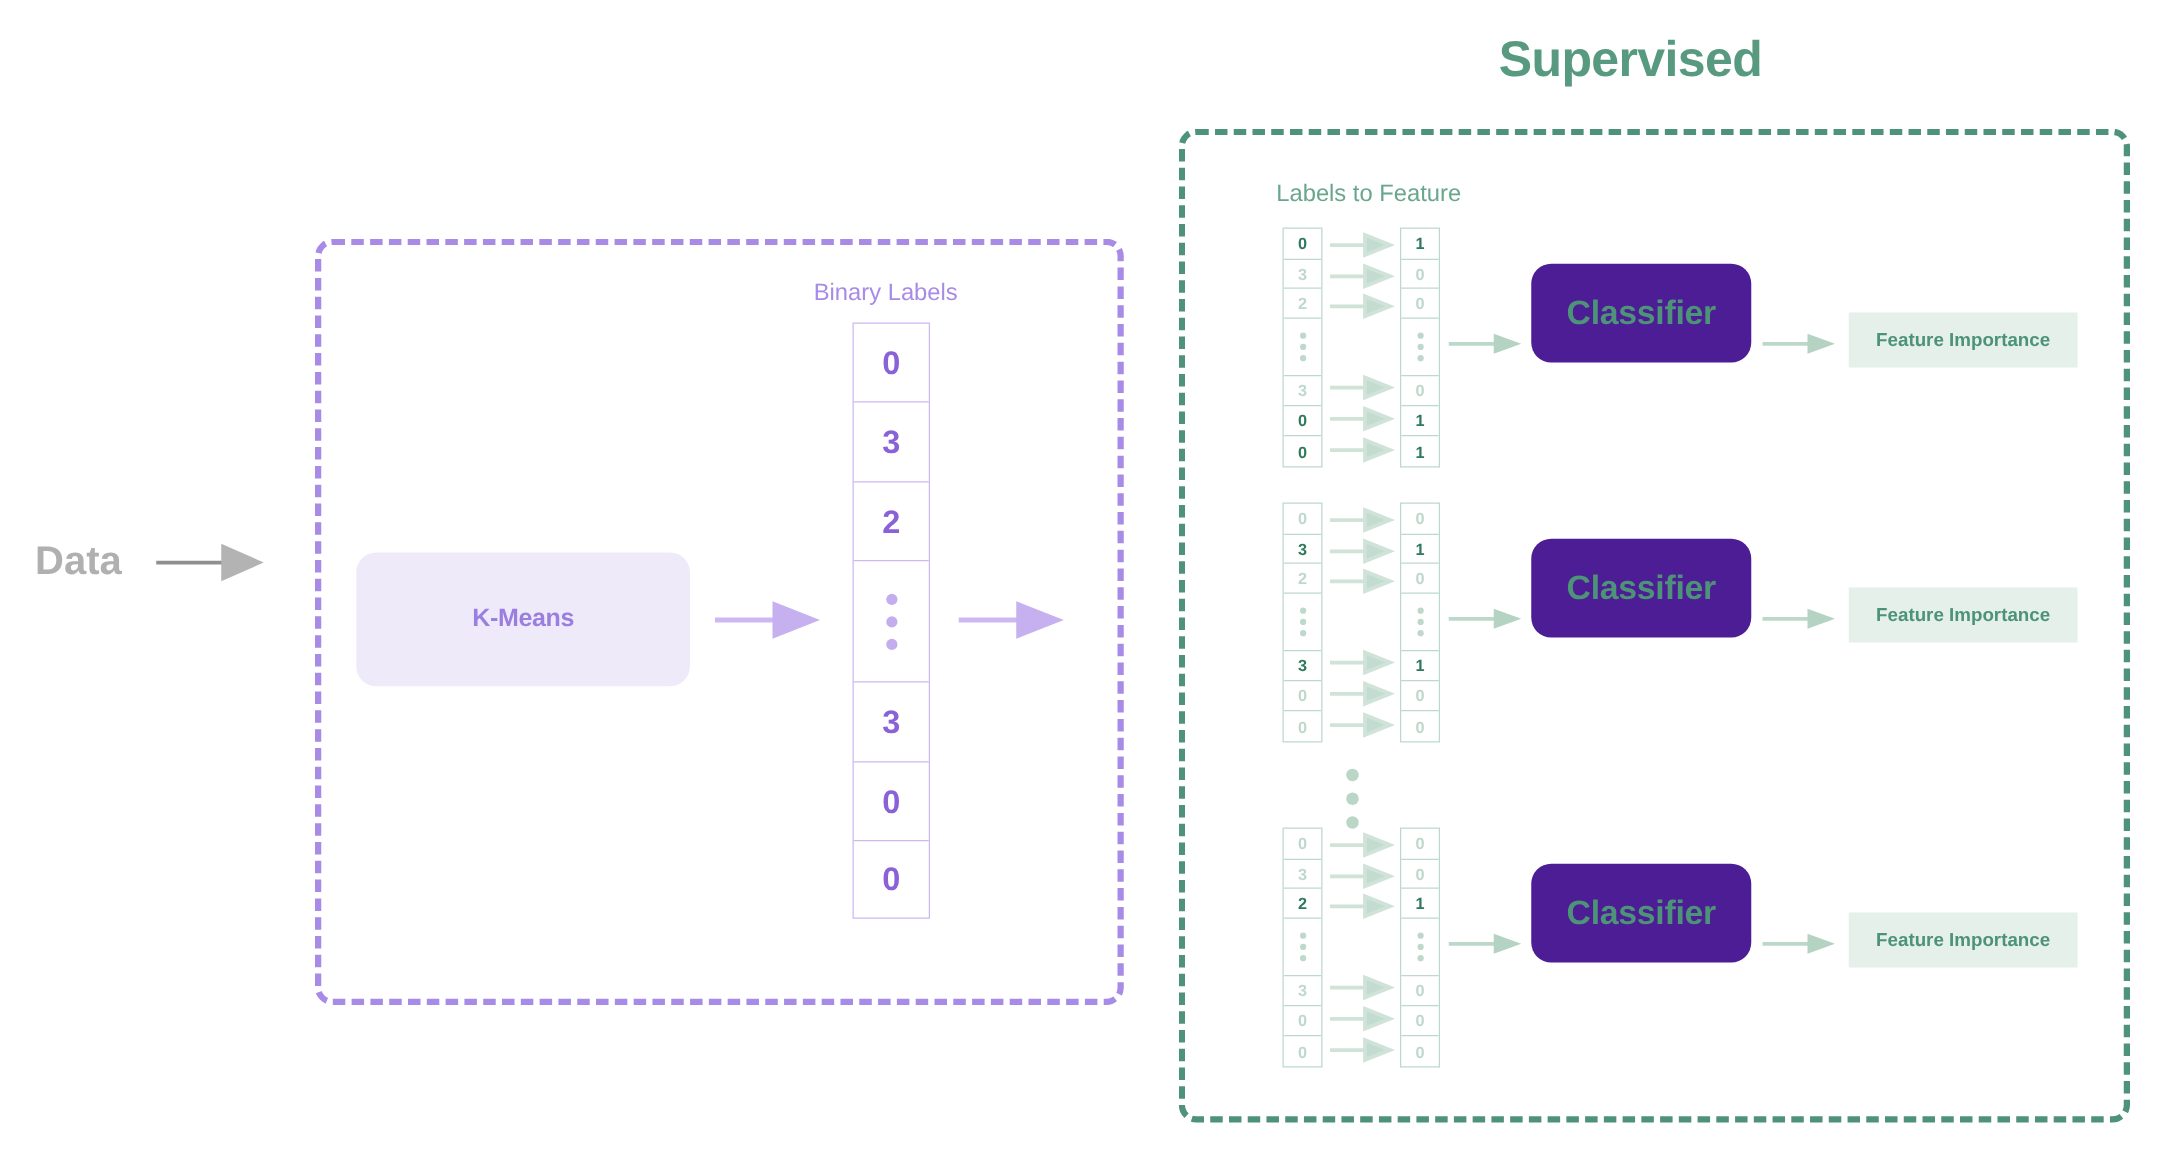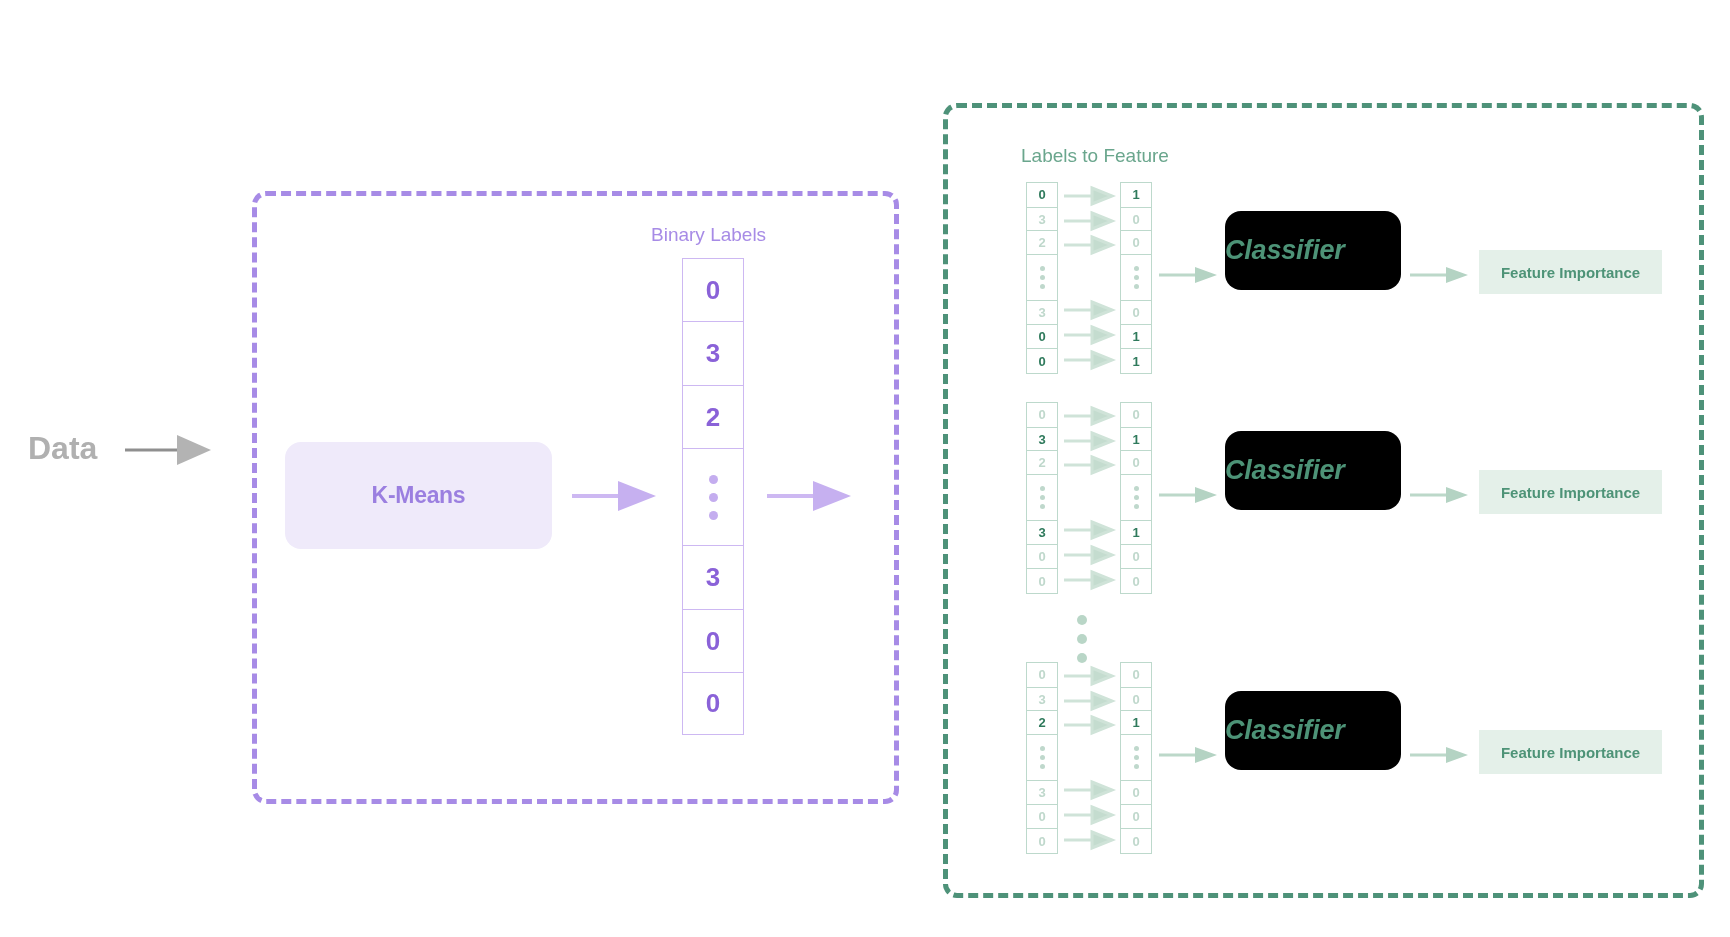--- a/index.html
+++ b/index.html
@@ -54,21 +54,21 @@
   
   #kmeans-box {
     background: #efeafa;
     border-radius: 16px;
     display: flex;
     align-items: center;
     justify-content: center;
   }
   #kmeans-box .box-label {
     font-weight: bold;
-    font-size: 23px;
+    font-size: 20px;
     color: #9b7fe0;
     letter-spacing: -0.3px;
   }
 
   
   .col-title-purple {
     font-size: 19px;
     color: #a78be6;
     white-space: nowrap;
   }
@@ -127,26 +127,25 @@
   .mini-cell.dots { flex-direction: column; gap: 4px; }
   .mini-cell.dots i {
     display: block;
     width: 5px; height: 5px;
     border-radius: 50%;
     background: #bfd8cc;
   }
 
   
   .classifier-box {
-    background: #000000;
+    background: #4c1d95;
     border-radius: 16px;
     display: flex;
     align-items: center;
-    justify-content: flex-start;
-    font-style: italic;
+    justify-content: center;
   }
   .classifier-box .box-label {
     font-weight: bold;
     font-size: 27px;
     color: #4d9377;
     letter-spacing: -0.2px;
   }
 
   
   .fi-box {
@@ -222,20 +221,21 @@
       <div class="cluster-cell" style="height: 65px;">0</div>
     </div>
 
   <div class="abs" style="left:767px; top:478px;">
     <svg width="90" height="36" viewBox="0 0 90 36" aria-hidden="true">
       <line x1="0" y1="18" x2="52" y2="18" stroke="#cdb8f2" stroke-width="4"></line>
       <polygon points="46,3 84,18 46,33" fill="#c6b0f0"></polygon>
     </svg>
   </div>
 
+  <div class="abs section-title" id="sup-title" style="left:1199px; top:26px;">Supervised</div>
 
   <div class="abs dashed-box" id="sup-box" style="left:943px; top:103px; width:751px; height:785px;"></div>
 
   <div class="abs col-title-green" style="left:1021px; top:145px;">Labels to Feature</div>
 
   <div class="abs" id="sup-block-0" style="left:1026px; top:182px; width:640px; height:192px;">
     <div class="abs mini-col" style="left:0px; top:0px; width:32px; height:192px;">
         <div class="mini-cell hi" style="height: 25px;">0</div>
         <div class="mini-cell" style="height: 24px;">3</div>
         <div class="mini-cell" style="height: 24px;">2</div>

